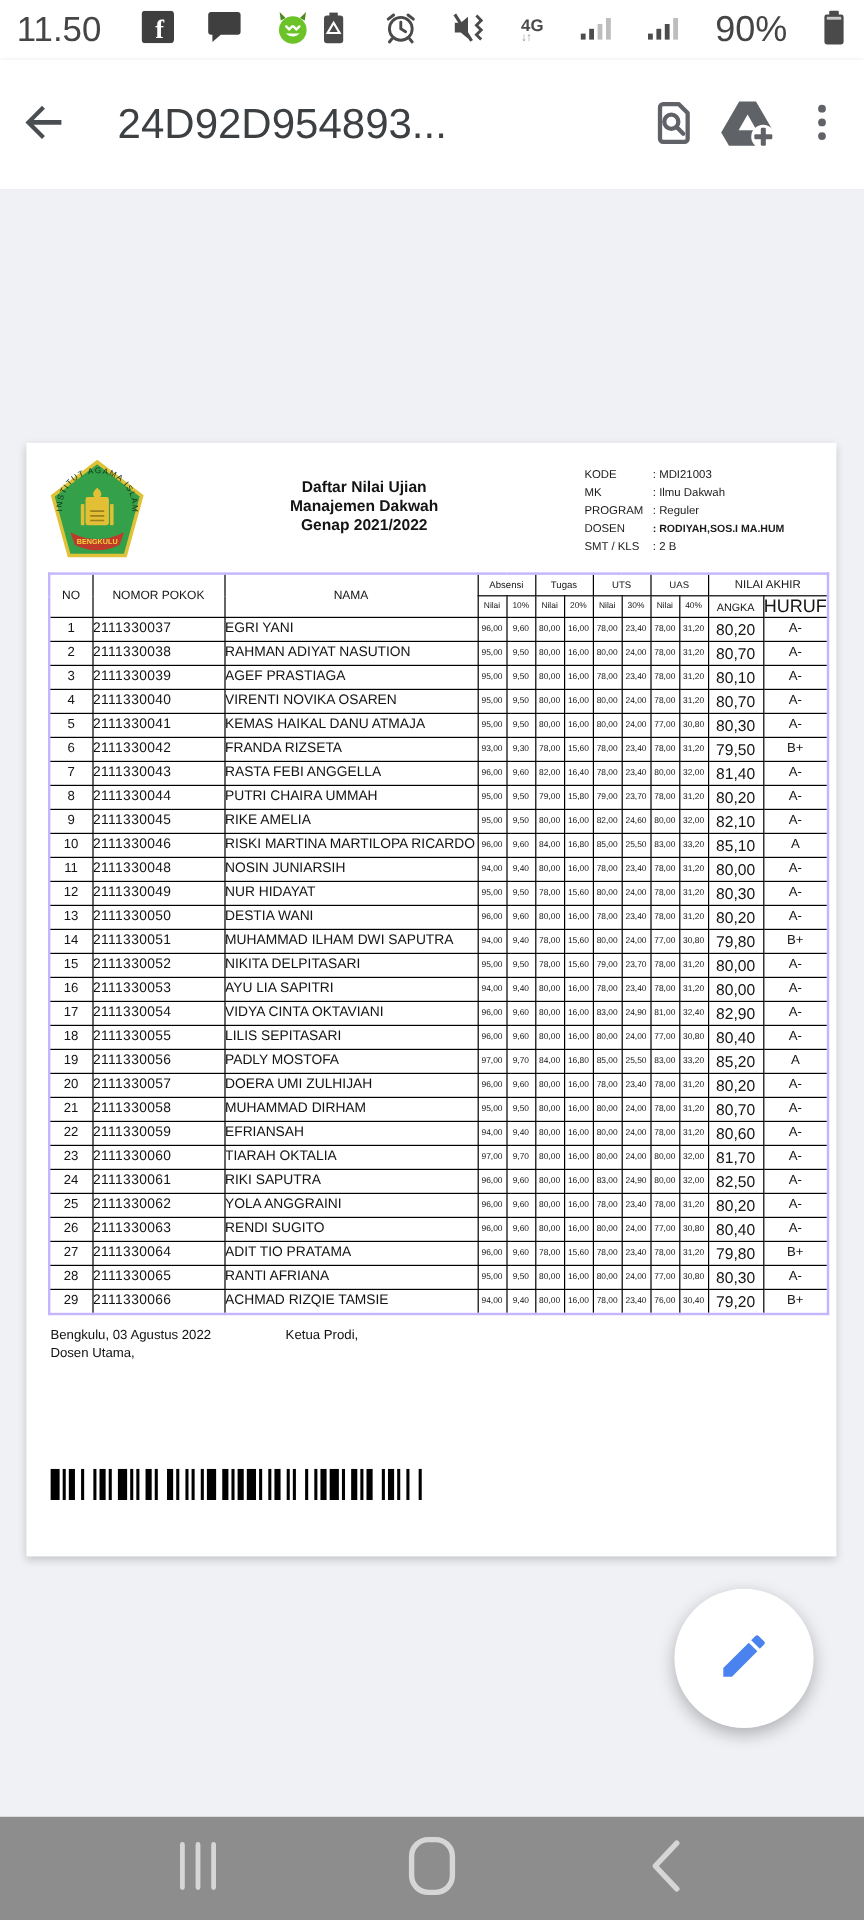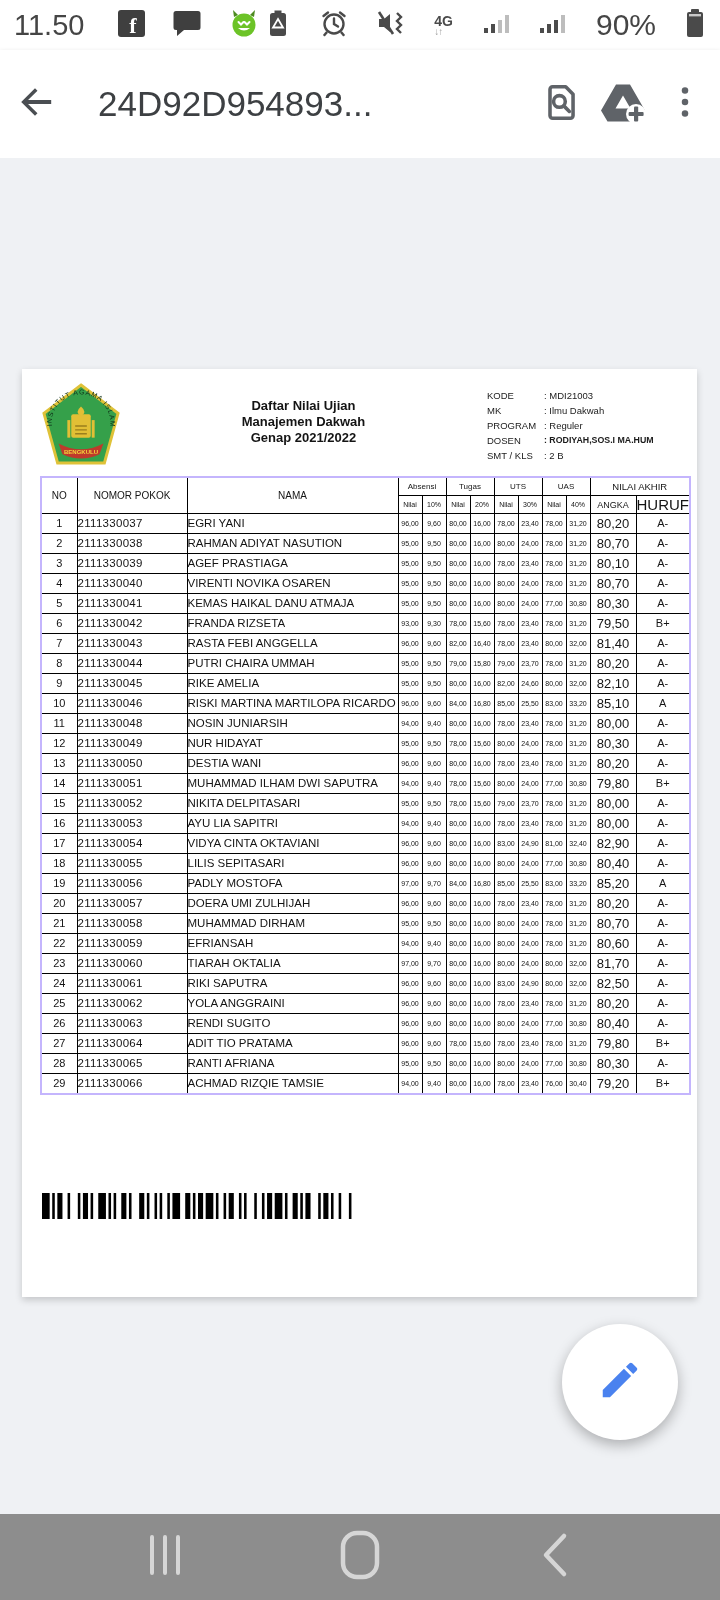--- a/index.html
+++ b/index.html
@@ -717,20 +717,26 @@
               <td class="c-s">23,40</td>
               <td class="c-s">76,00</td>
               <td class="c-s">30,40</td>
               <td class="c-angka">79,20</td>
               <td class="c-huruf">B+</td>
             </tr>
           </tbody>
       </table>
 
       <div class="doc-footer">
+        <div class="f-grid">
+          <div>Bengkulu, 03 Agustus 2022</div>
+          <div>Ketua Prodi,</div>
+          <div>Dosen Utama,</div>
+          <div></div>
+        </div>
         <div class="sig-gap"></div>
       </div>
 
       <svg class="barcode" width="312" height="26" preserveAspectRatio="none" viewBox="0 0 256.2 26">
           <rect x="0.0" y="0" width="6.3" height="26"></rect>
           <rect x="8.4" y="0" width="2.1" height="26"></rect>
           <rect x="12.6" y="0" width="4.2" height="26"></rect>
           <rect x="21.0" y="0" width="2.1" height="26"></rect>
           <rect x="29.4" y="0" width="2.1" height="26"></rect>
           <rect x="33.6" y="0" width="4.2" height="26"></rect>

